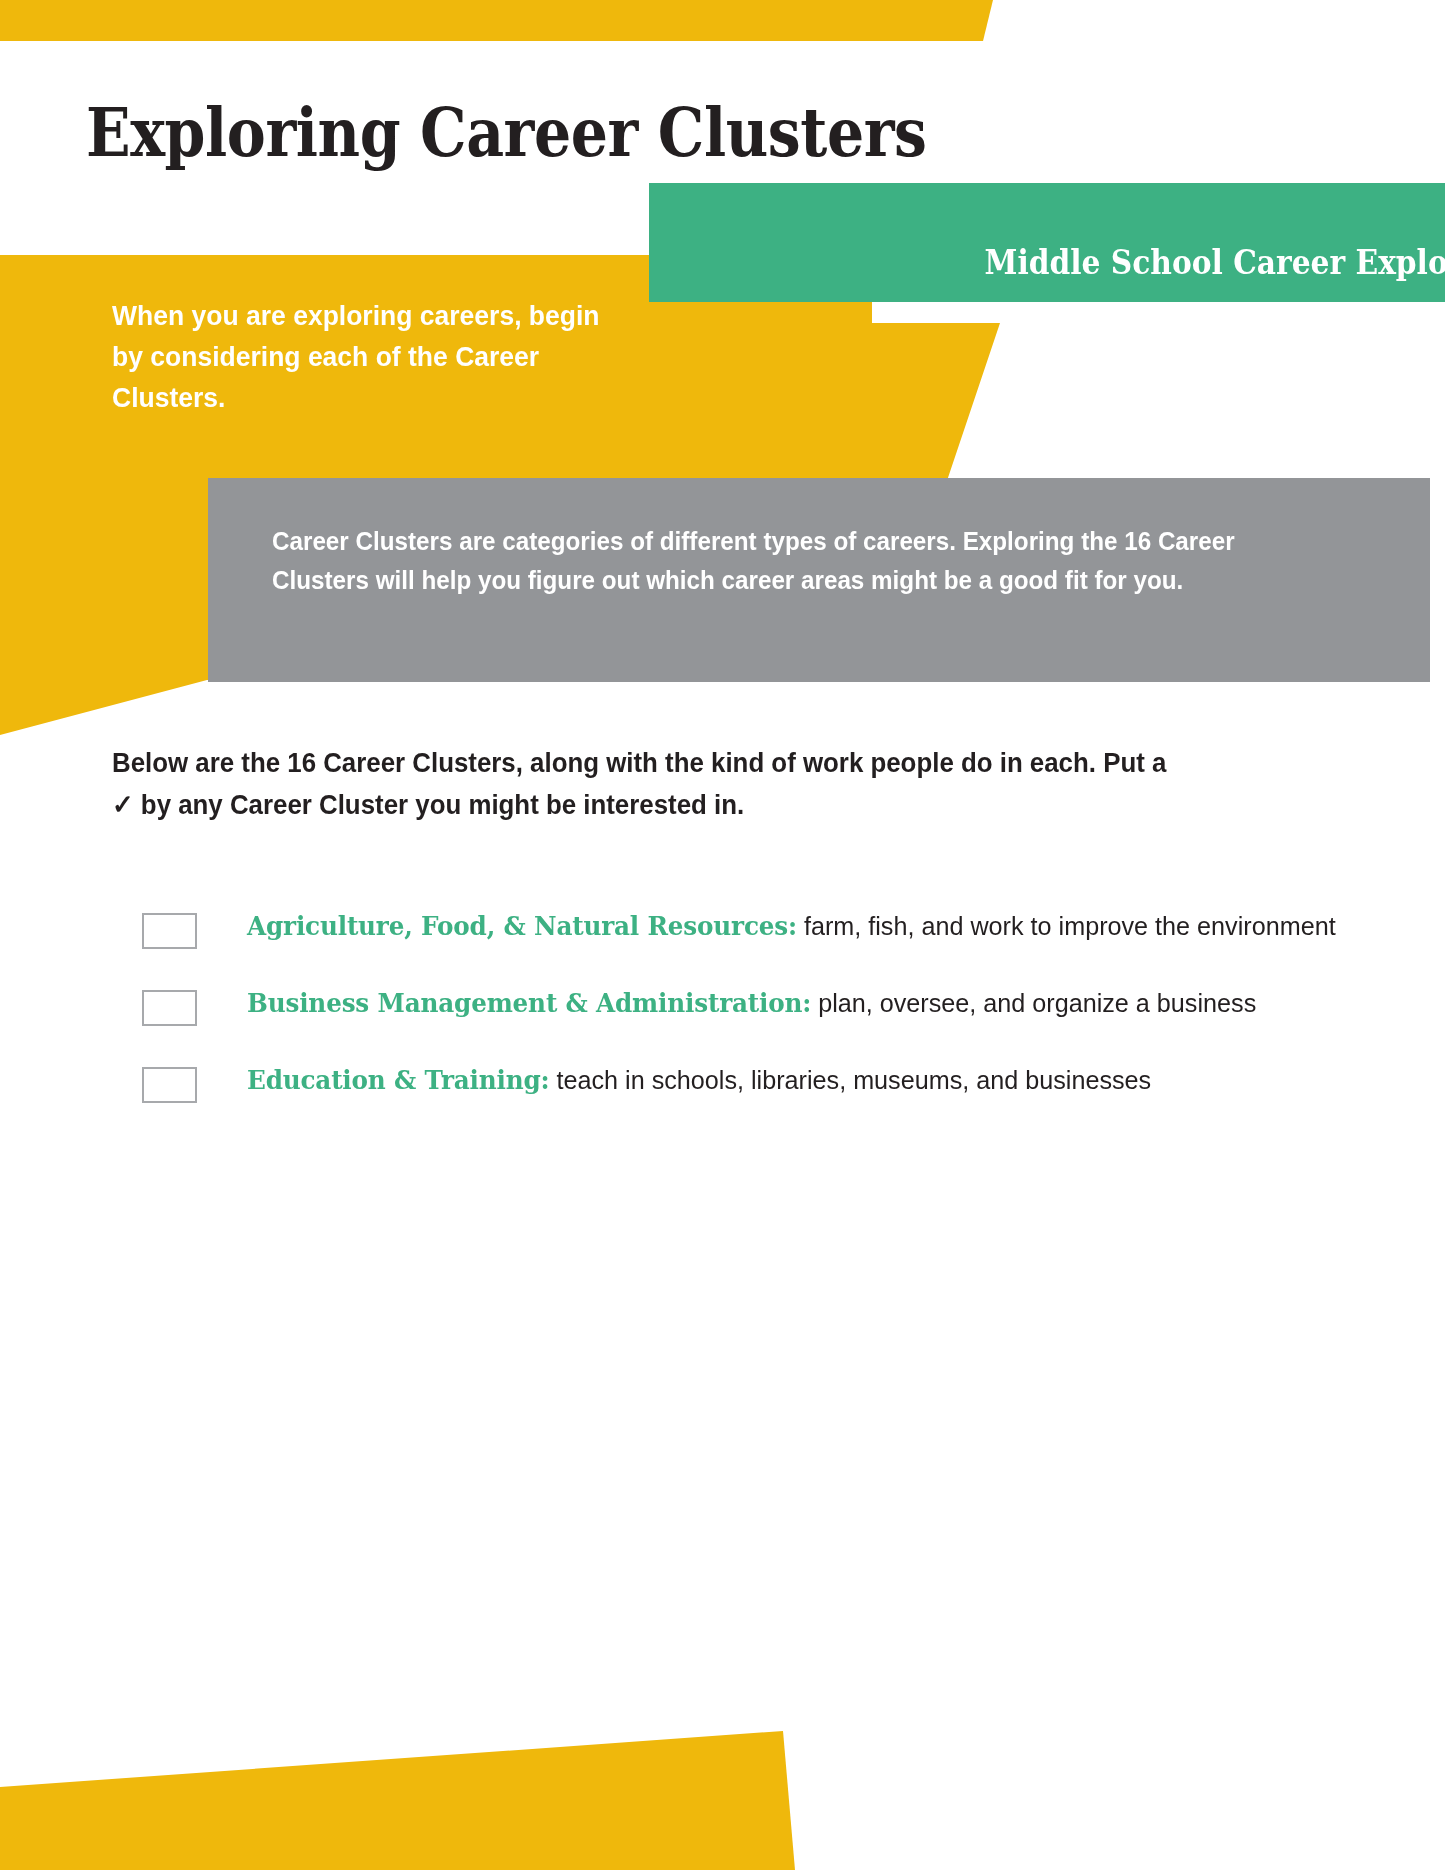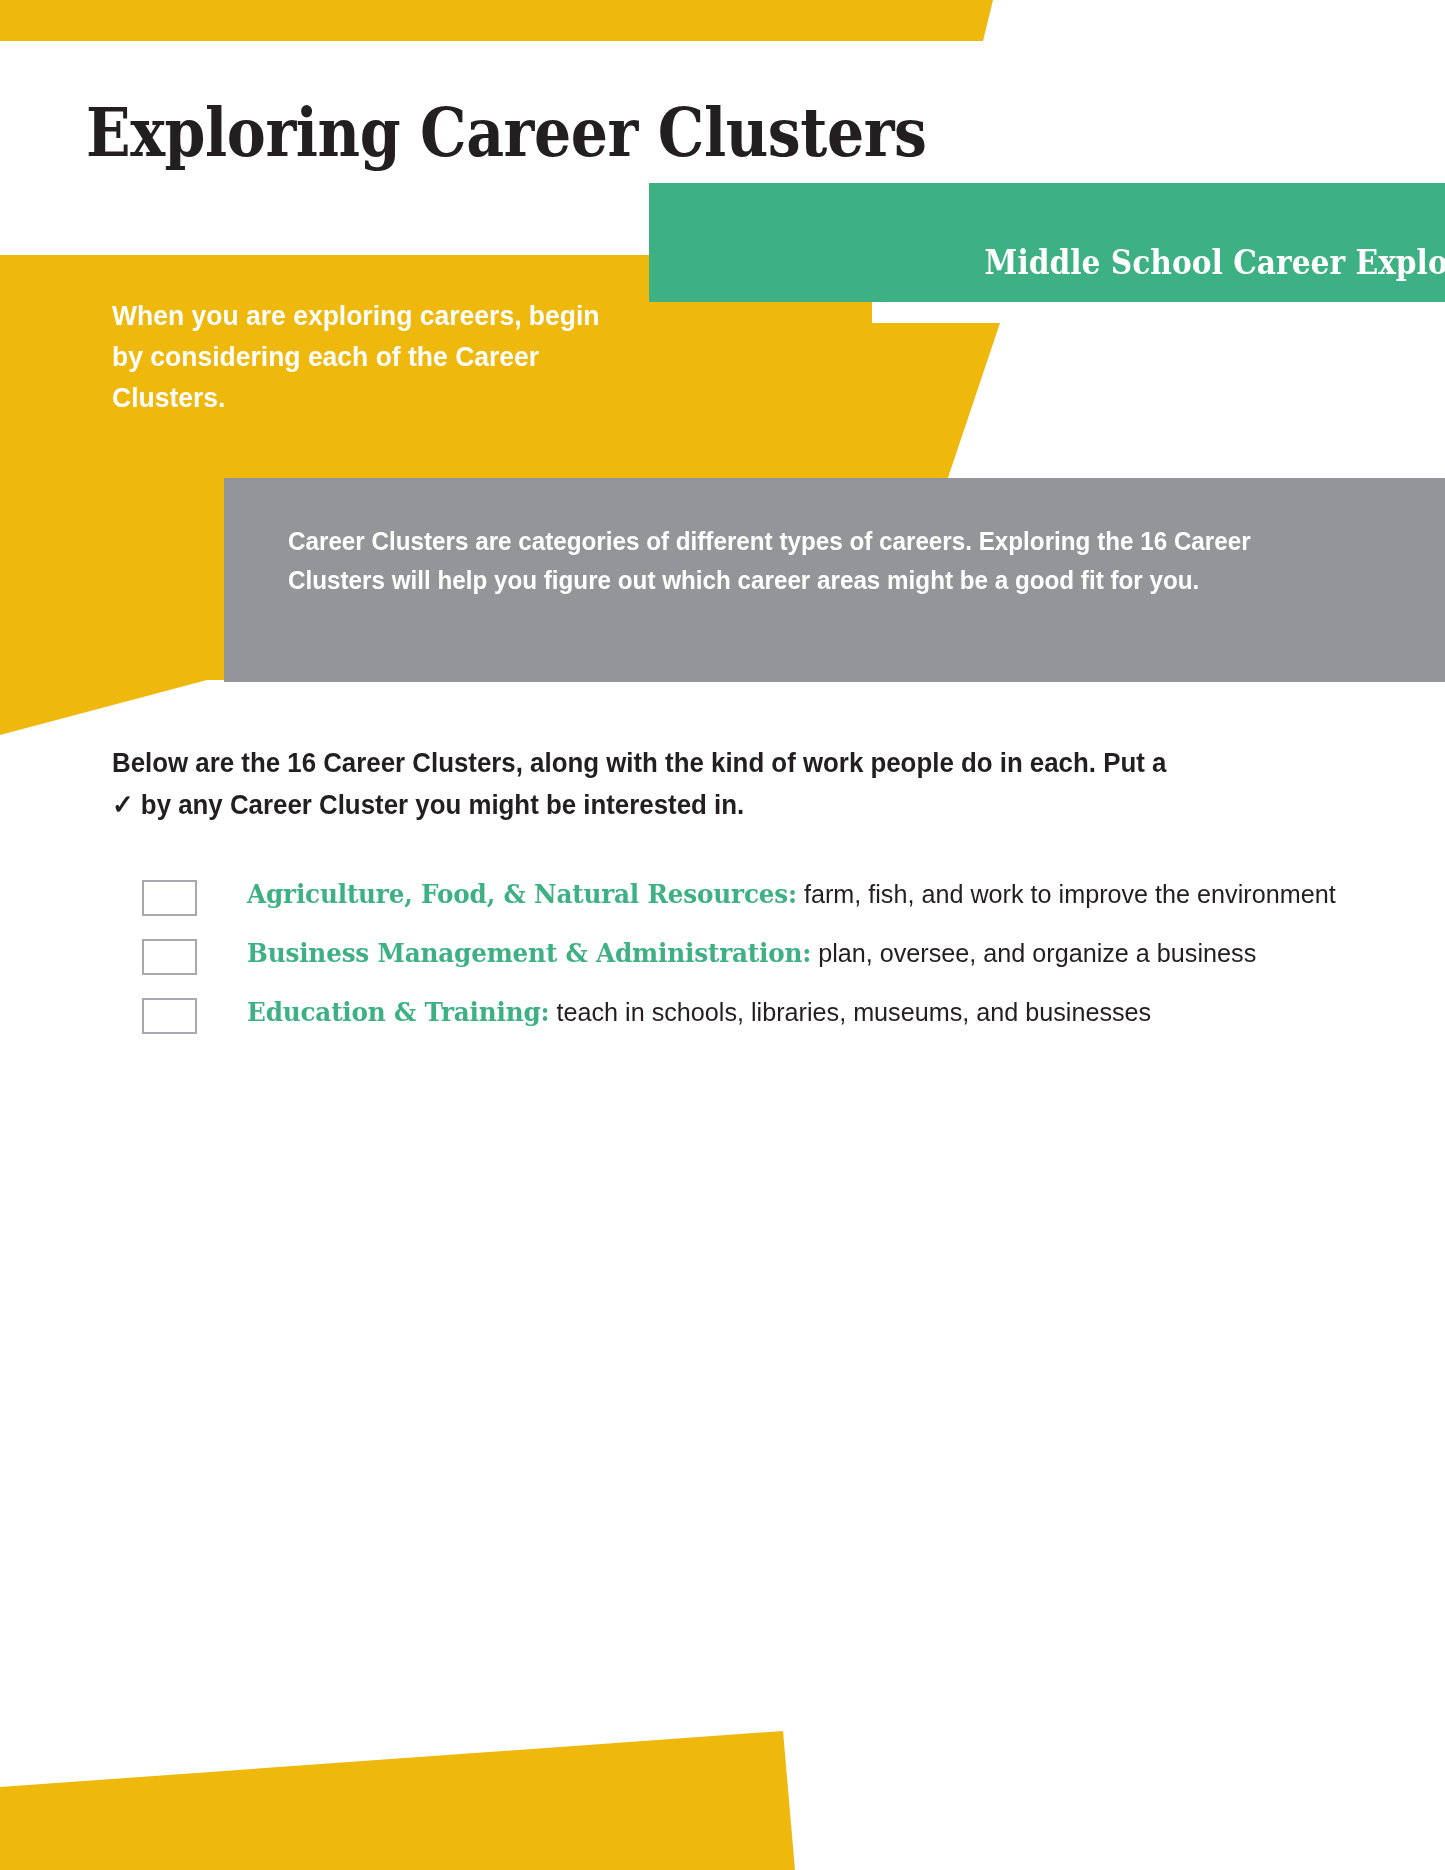--- a/index.html
+++ b/index.html
@@ -76,21 +76,21 @@
     font-size: 28.5px;
     line-height: 1.43;
     color: #ffffff;
     transform: scaleX(0.93);
     transform-origin: left top;
   }
 
   
   .gray-box {
     position: absolute;
-    left: 224px;
+    left: 208px;
     top: 478px;
     width: 1222px;
     height: 204px;
     background: #939598;
   }
   .gray-box-text {
     position: absolute;
     left: 64px;
     top: 44px;
     width: 1090px;
@@ -120,22 +120,23 @@
 
   
   .checklist {
     position: absolute;
     left: 142px;
     top: 872px;
     width: 1260px;
   }
   .check-row {
     display: flex;
-    align-items: flex-start;
+    align-items: flex-end;
     margin-bottom: 14px;
+    margin-top: 32px;
   }
   .checkbox {
     flex: 0 0 auto;
     width: 55px;
     height: 36px;
     border: 2px solid #a7a9ac;
     background: #ffffff;
     margin-top: 8px;
     box-sizing: border-box;
   }

